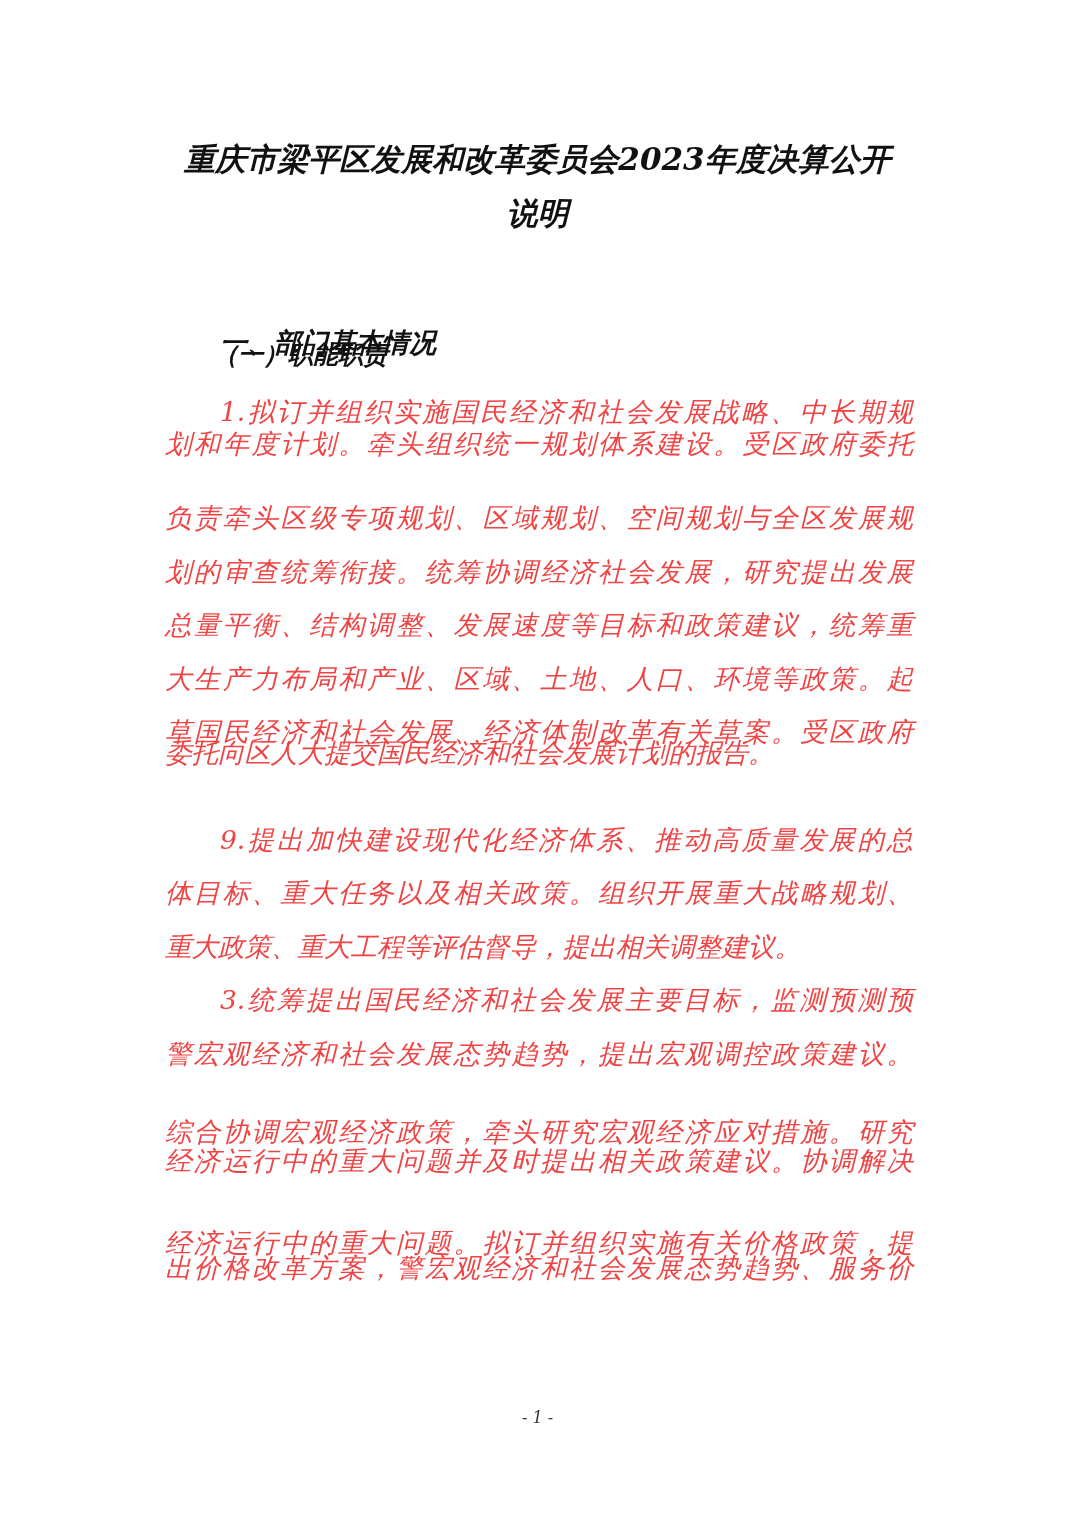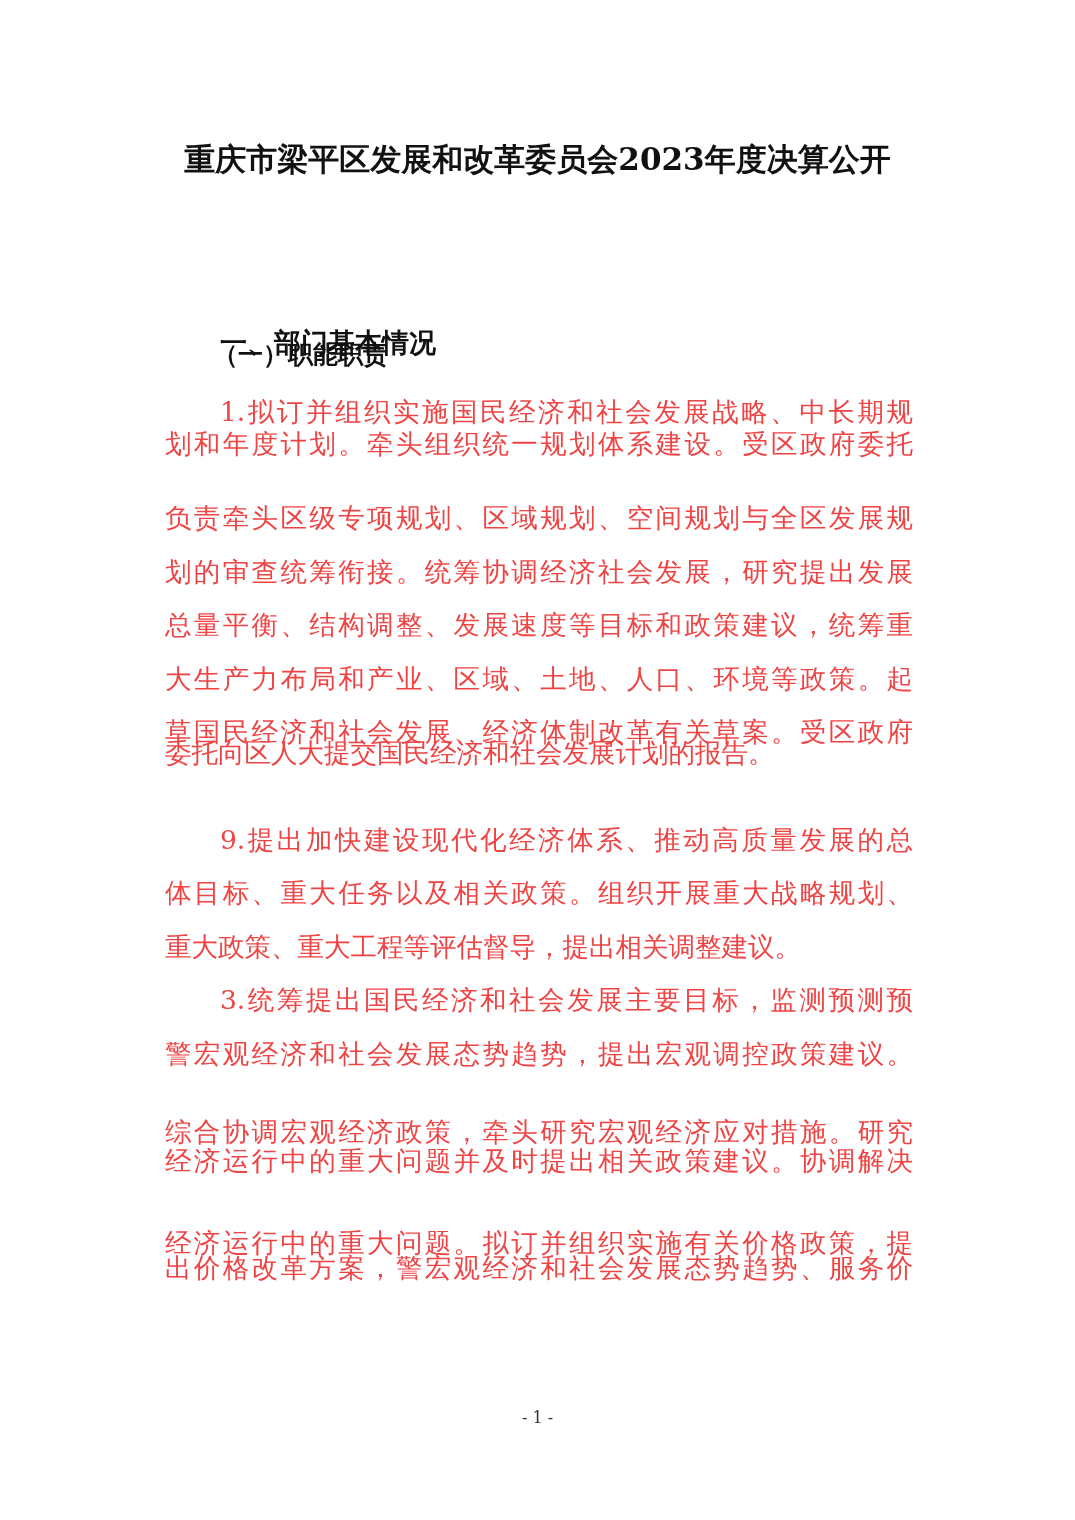--- a/index.html
+++ b/index.html
@@ -13,20 +13,21 @@
       position: relative;
       overflow: hidden;
       color: #1a1a1a;
     }
     .page {
       position: absolute;
       left: 0; top: 0;
       width: 940px;
       height: 1520px;
       background: #ffffff;
+      font-style: italic;
     }
     .title {
       position: absolute;
       left: 150px;
       width: 775px;
       text-align: center;
       font-family: "DejaVu Serif", "Liberation Serif", serif;
       font-weight: bold;
       font-size: 31px;
       line-height: 60px;
@@ -81,20 +82,21 @@
       font-size: 16px;
       color: #333;
     }
   </style>
 </head>
 <body>
 
 <div class="page">
 
   <div class="title l1">重庆市梁平区发展和改革委员会2023年度决算公开</div>
+  <div class="title l2">说明</div>
 
   <div class="h1">一、部门基本情况</div>
   <div class="h2">（一）职能职责</div>
 
   <div>
     <div class="line indent" style="top:389px;">1.拟订并组织实施国民经济和社会发展战略、中长期规</div>
     <div class="line" style="top:421px;">划和年度计划。牵头组织统一规划体系建设。受区政府委托</div>
     <div class="line" style="top:495px;">负责牵头区级专项规划、区域规划、空间规划与全区发展规</div>
     <div class="line" style="top:549px;">划的审查统筹衔接。统筹协调经济社会发展，研究提出发展</div>
     <div class="line" style="top:602px;">总量平衡、结构调整、发展速度等目标和政策建议，统筹重</div>

